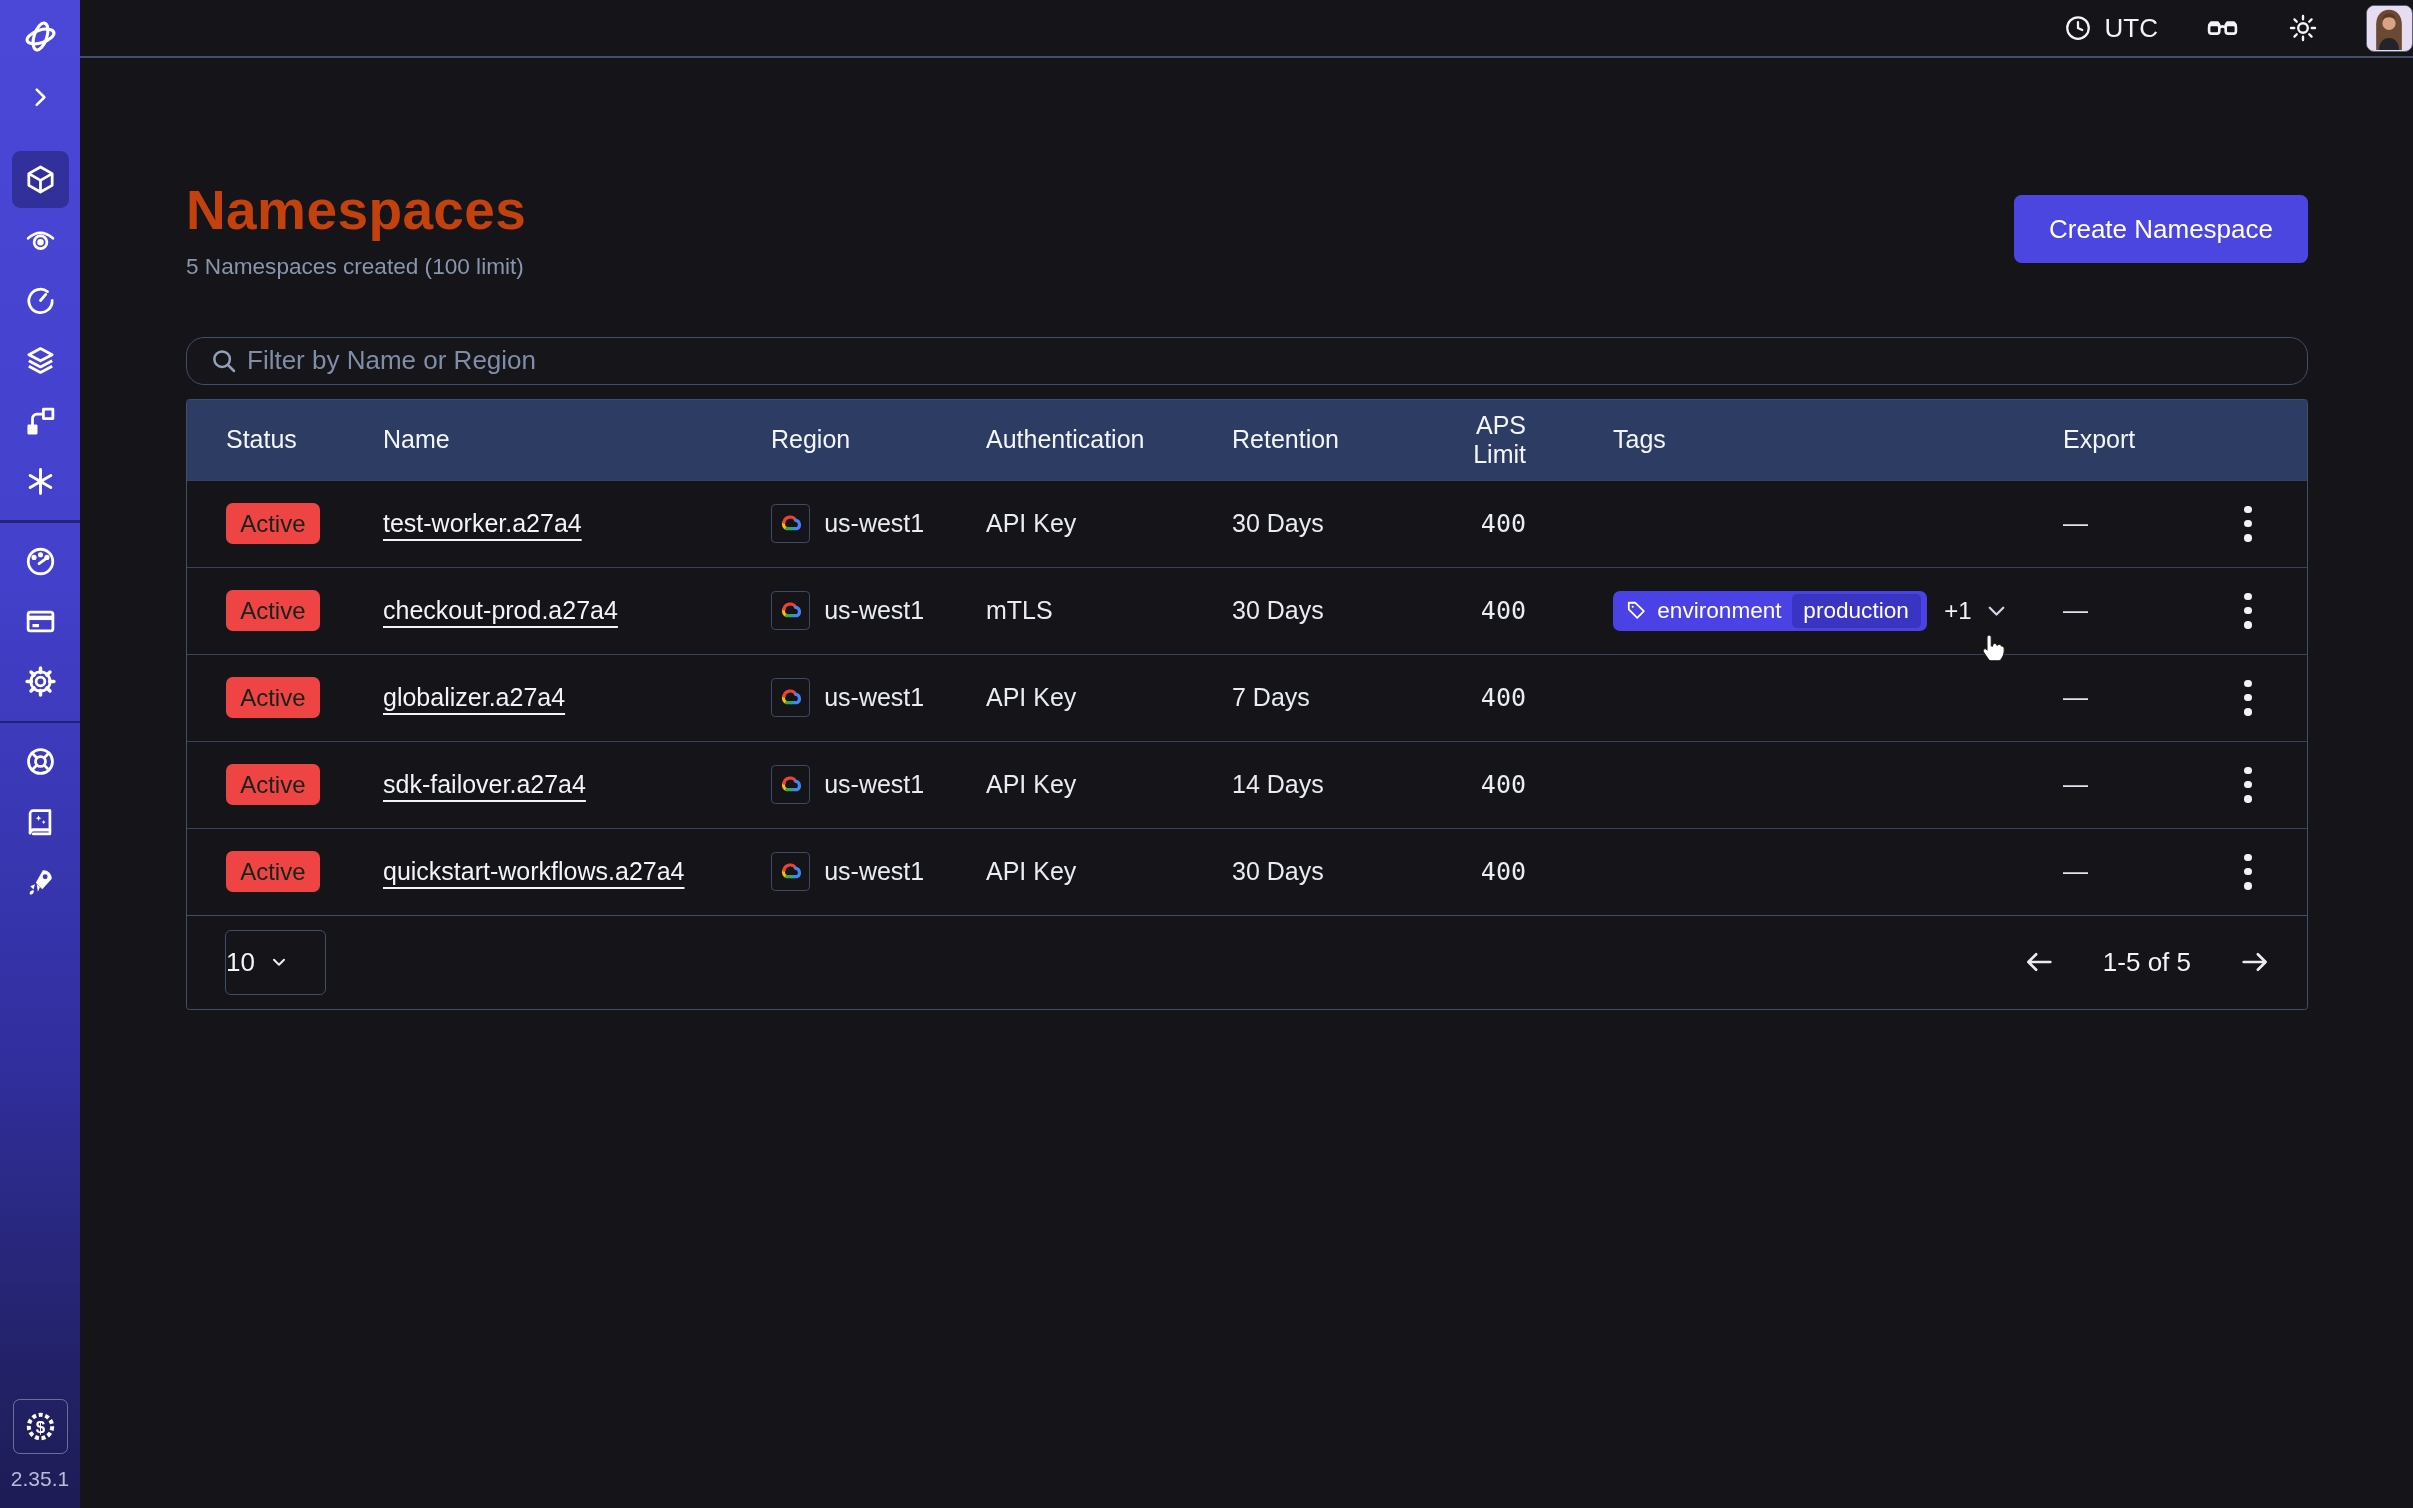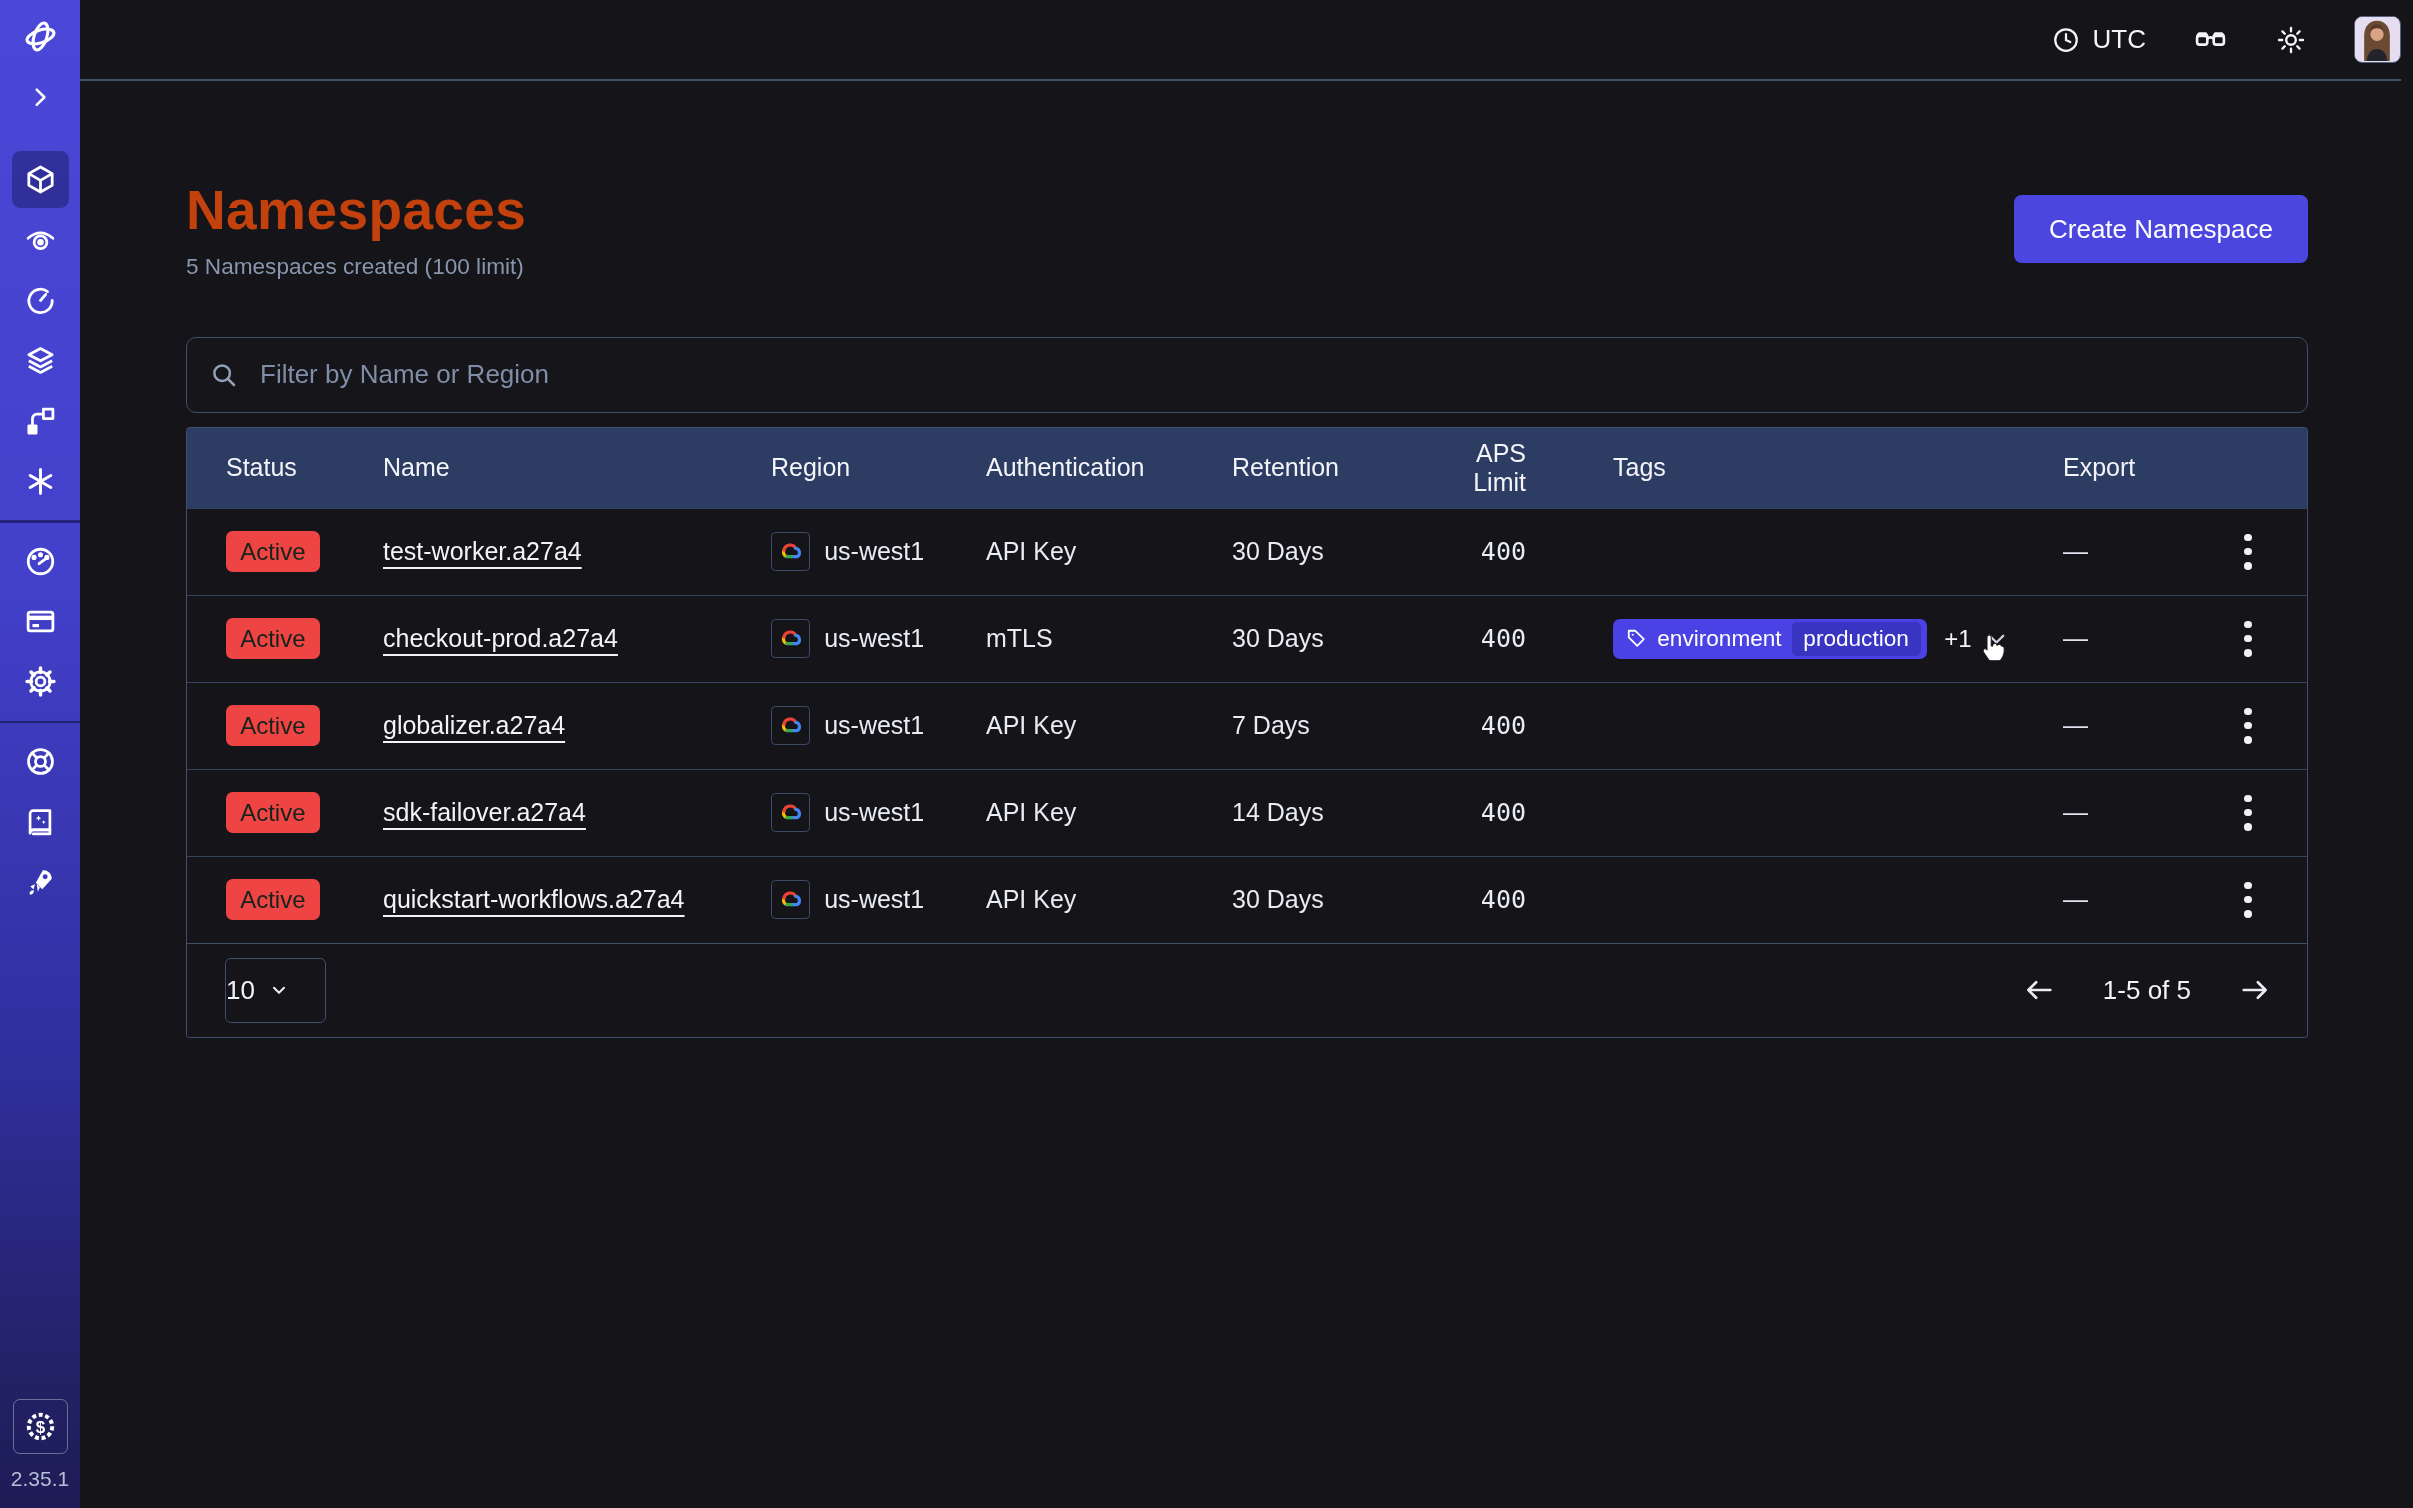--- a/index.html
+++ b/index.html
@@ -1,21 +1,21 @@
 <!DOCTYPE html>
 <html style="font-size:13.4px"><head>
 <meta charset="utf-8">
 <style>
   * { margin:0; padding:0; box-sizing:border-box; }
   html,body { width:2413px; height:1508px; background:#141419; overflow:hidden;
               font-family:"Liberation Sans", sans-serif; color:#e9ecf2; }
   .stage { position:relative; width:2413px; height:1508px; }
 
   
-  .topbar { position:absolute; left:80px; top:0; right:12px; height:81px; background:#141419;
+  .topbar { position:absolute; left:80px; top:0; right:0; height:58px; background:#141419;
             border-bottom:2.5px solid #414e6c; display:flex; align-items:center;
             justify-content:flex-end; }
   .tb-item { display:flex; align-items:center; color:#f2f4f8; }
   .tz { gap:11.7px; font-size:26px; font-weight:500; margin-right:47px; cursor:pointer; }
   .tb-icon-btn { margin-right:47px; cursor:pointer; display:flex; align-items:center; }
   .avatar { width:47px; height:47px; border-radius:8.4px; border:1.7px solid #54617e;
             overflow:hidden; cursor:pointer; background:#e6ddf0; }
 
   
   .sidebar { position:absolute; left:0; top:0; bottom:0; width:80px; z-index:5;
@@ -34,22 +34,22 @@
 
   
   .main { position:absolute; left:80px; top:84px; right:0; bottom:0; padding:94px 105px 0 106px; }
   .page-head { display:flex; align-items:flex-start; justify-content:space-between; }
   .page-title { font-size:55px; font-weight:600; color:#c2410c; letter-spacing:0.4px; }
   .page-sub { font-size:22.6px; color:#8априятия96ad; color:#8796ad; margin-top:11.7px; }
   .btn-primary { background:#4c46e0; color:#fff; font-size:26px; font-weight:500;
                  border:none; border-radius:7.5px; height:68px; padding:0 35px; cursor:pointer;
                  margin-top:17px; font-family:"Liberation Sans",sans-serif; }
 
-  .searchbar { margin-top:57px; height:76px; border:1.7px solid #414e6c; border-radius:10px;
-               display:flex; align-items:center; padding-left:22px; gap:21px; background:#15151a; }
+  .searchbar { margin-top:57px; height:48px; border:1.7px solid #414e6c; border-radius:18px;
+               display:flex; align-items:center; padding-left:22px; gap:8px; background:#15151a; }
   .searchbar input { flex:1; background:transparent; border:none; outline:none; color:#dfe3ec;
                      font-size:26px; font-family:"Liberation Sans",sans-serif; }
   .searchbar input::placeholder { color:#7f8da6; }
 
   
   .tbl { margin-top:14px; border:1.7px solid #414e6c; border-radius:3.4px; }
   .tbl-grid { display:grid; grid-template-columns:39px 157px 388px 215px 246px 193px 101px 537px 126px 1fr;
               align-items:center; }
   .thead { height:80px; background:#2d3c62; color:#f3f5f9; font-size:25px; font-weight:500; }
   .trow { height:87px; border-top:1.7px solid #36425f; font-size:25px; }

